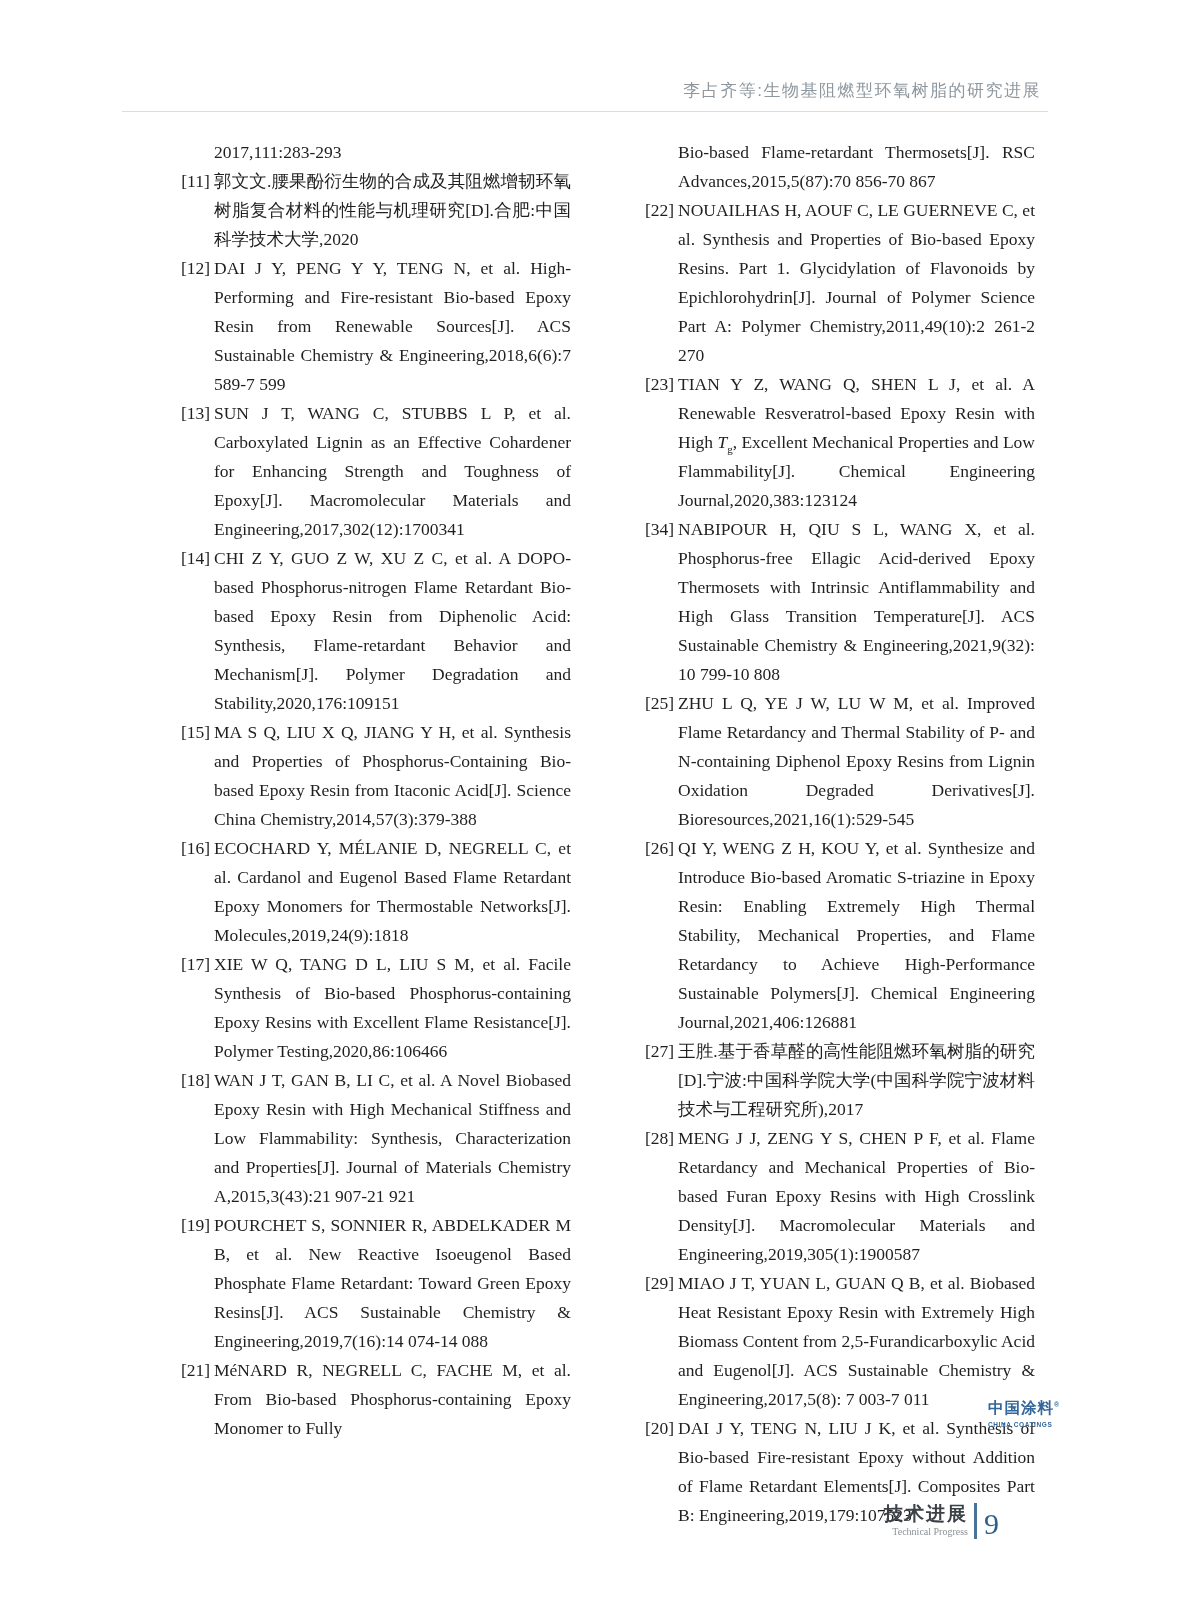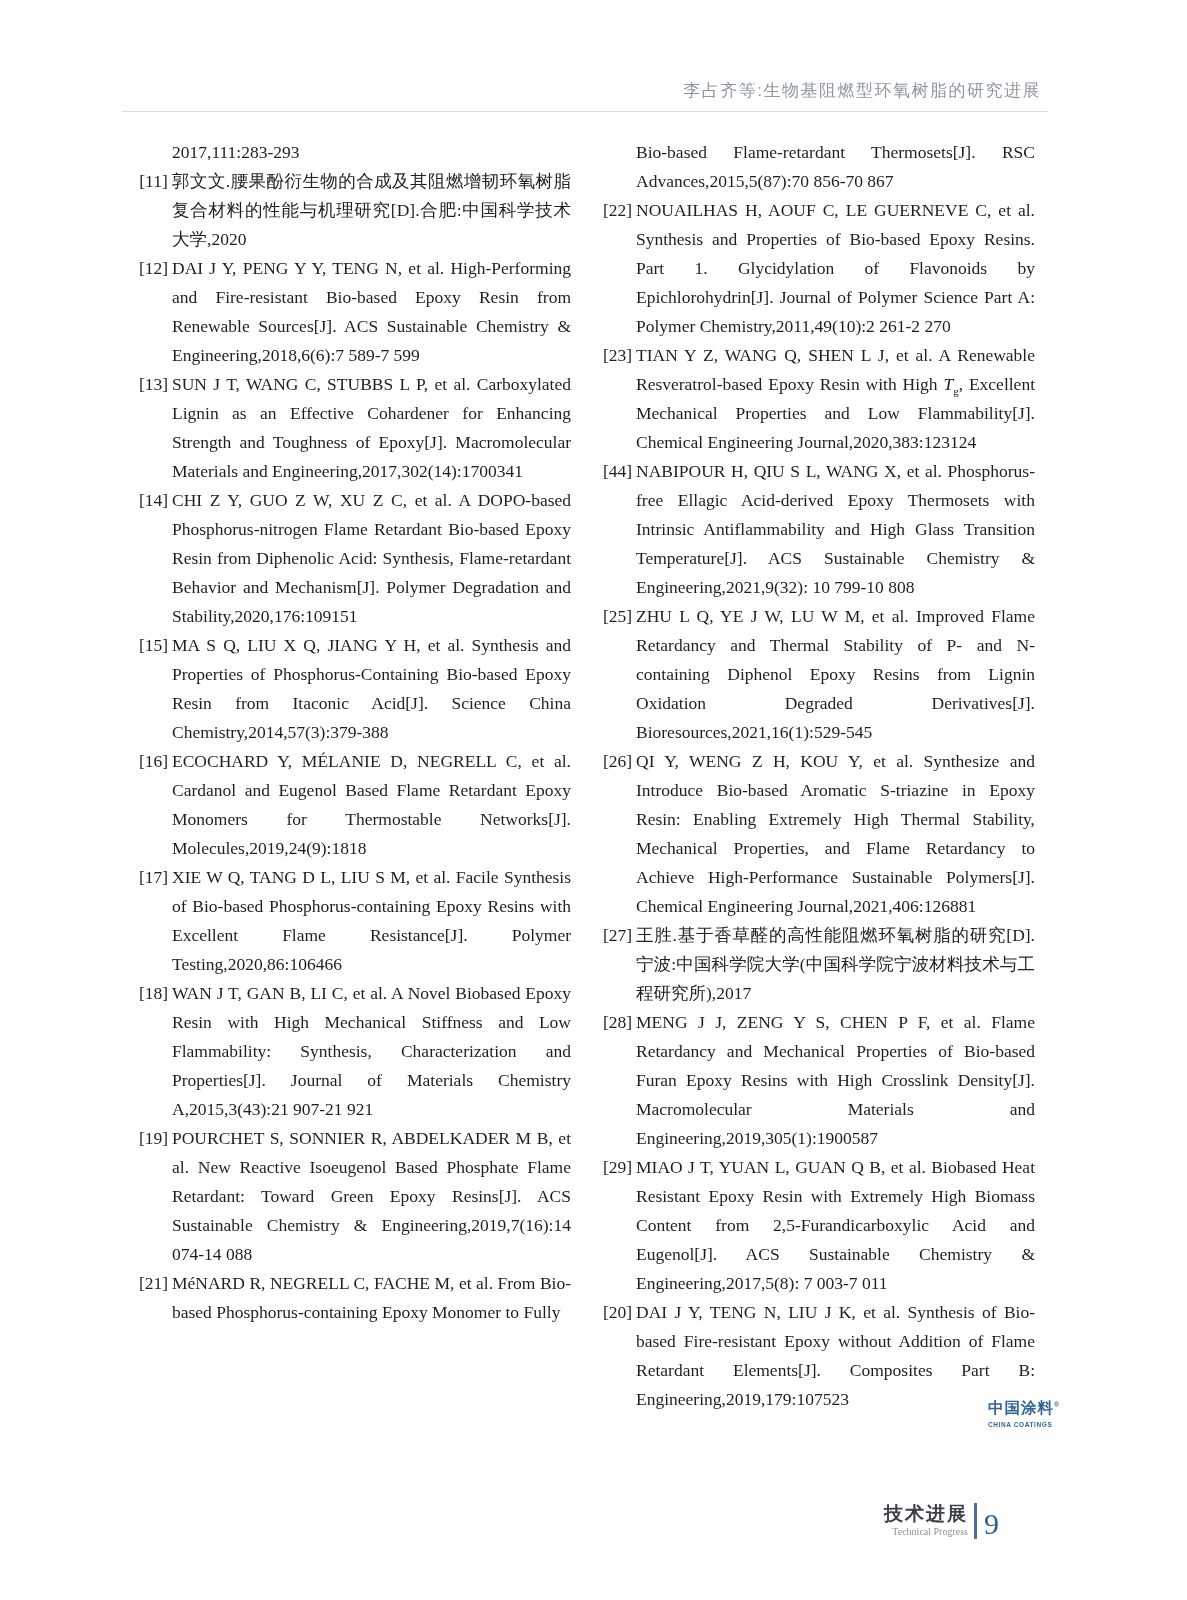--- a/index.html
+++ b/index.html
@@ -20,21 +20,21 @@
     position:absolute;top:111px;left:122px;width:926px;height:1px;
     background:#d9dde0;
   }
 
   
   .columns{
     position:absolute;top:138px;left:135px;width:901px;
     display:flex;gap:28px;
   }
   .col{width:436px;flex:0 0 436px;}
-  .ref{display:flex;font-size:17.5px;line-height:29px;}
+  .ref{display:flex;font-size:17.5px;line-height:29px;margin-left:42px;}
   .ref-num{flex:0 0 37px;text-align:center;}
   .ref-text{flex:1;text-align:justify;}
   .ref-text sub{font-size:11px;line-height:0;}
   .ref-text i{font-style:italic;}
 
   
   .logo{
     position:absolute;top:1398px;left:988px;width:60px;
     color:#33669b;text-align:center;
   }
@@ -87,21 +87,21 @@
         <div class="ref">
           <span class="ref-num">[11]</span>
           <span class="ref-text">郭文文.腰果酚衍生物的合成及其阻燃增韧环氧树脂复合材料的性能与机理研究[D].合肥:中国科学技术大学,2020</span>
         </div>
         <div class="ref">
           <span class="ref-num">[12]</span>
           <span class="ref-text">DAI J Y, PENG Y Y, TENG N, et al. High-Performing and Fire-resistant Bio-based Epoxy Resin from Renewable Sources[J]. ACS Sustainable Chemistry &amp; Engineering,2018,6(6):7 589-7 599</span>
         </div>
         <div class="ref">
           <span class="ref-num">[13]</span>
-          <span class="ref-text">SUN J T, WANG C, STUBBS L P, et al. Carboxylated Lignin as an Effective Cohardener for Enhancing Strength and Toughness of Epoxy[J]. Macromolecular Materials and Engineering,2017,302(14):1700341</span>
+          <span class="ref-text">SUN J T, WANG C, STUBBS L P, et al. Carboxylated Lignin as an Effective Cohardener for Enhancing Strength and Toughness of Epoxy[J]. Macromolecular Materials and Engineering,2017,302(12):1700341</span>
         </div>
         <div class="ref">
           <span class="ref-num">[14]</span>
           <span class="ref-text">CHI Z Y, GUO Z W, XU Z C, et al. A DOPO-based Phosphorus-nitrogen Flame Retardant Bio-based Epoxy Resin from Diphenolic Acid: Synthesis, Flame-retardant Behavior and Mechanism[J]. Polymer Degradation and Stability,2020,176:109151</span>
         </div>
         <div class="ref">
           <span class="ref-num">[15]</span>
           <span class="ref-text">MA S Q, LIU X Q, JIANG Y H, et al. Synthesis and Properties of Phosphorus-Containing Bio-based Epoxy Resin from Itaconic Acid[J]. Science China Chemistry,2014,57(3):379-388</span>
         </div>
         <div class="ref">
@@ -132,21 +132,21 @@
         </div>
         <div class="ref">
           <span class="ref-num">[22]</span>
           <span class="ref-text">NOUAILHAS H, AOUF C, LE GUERNEVE C, et al. Synthesis and Properties of Bio-based Epoxy Resins. Part 1. Glycidylation of Flavonoids by Epichlorohydrin[J]. Journal of Polymer Science Part A: Polymer Chemistry,2011,49(10):2 261-2 270</span>
         </div>
         <div class="ref">
           <span class="ref-num">[23]</span>
           <span class="ref-text">TIAN Y Z, WANG Q, SHEN L J, et al. A Renewable Resveratrol-based Epoxy Resin with High <i>T</i><sub>g</sub>, Excellent Mechanical Properties and Low Flammability[J]. Chemical Engineering Journal,2020,383:123124</span>
         </div>
         <div class="ref">
-          <span class="ref-num">[44]</span>
+          <span class="ref-num">[34]</span>
           <span class="ref-text">NABIPOUR H, QIU S L, WANG X, et al. Phosphorus-free Ellagic Acid-derived Epoxy Thermosets with Intrinsic Antiflammability and High Glass Transition Temperature[J]. ACS Sustainable Chemistry &amp; Engineering,2021,9(32): 10 799-10 808</span>
         </div>
         <div class="ref">
           <span class="ref-num">[25]</span>
           <span class="ref-text">ZHU L Q, YE J W, LU W M, et al. Improved Flame Retardancy and Thermal Stability of P- and N-containing Diphenol Epoxy Resins from Lignin Oxidation Degraded Derivatives[J]. Bioresources,2021,16(1):529-545</span>
         </div>
         <div class="ref">
           <span class="ref-num">[26]</span>
           <span class="ref-text">QI Y, WENG Z H, KOU Y, et al. Synthesize and Introduce Bio-based Aromatic S-triazine in Epoxy Resin: Enabling Extremely High Thermal Stability, Mechanical Properties, and Flame Retardancy to Achieve High-Performance Sustainable Polymers[J]. Chemical Engineering Journal,2021,406:126881</span>
         </div>

